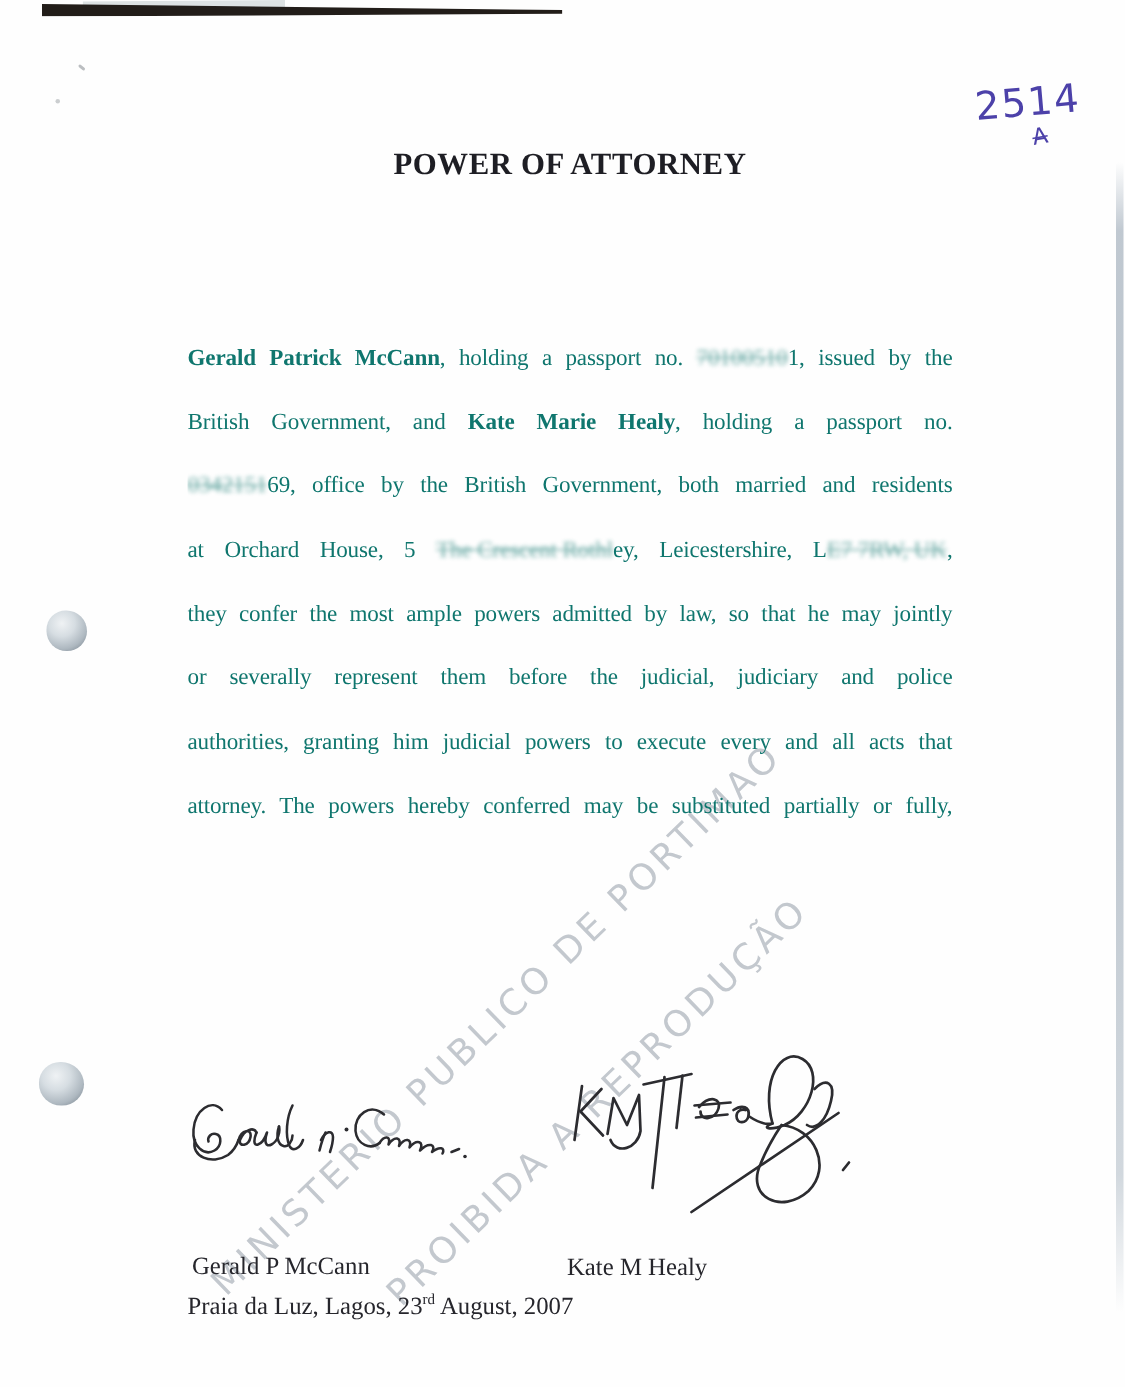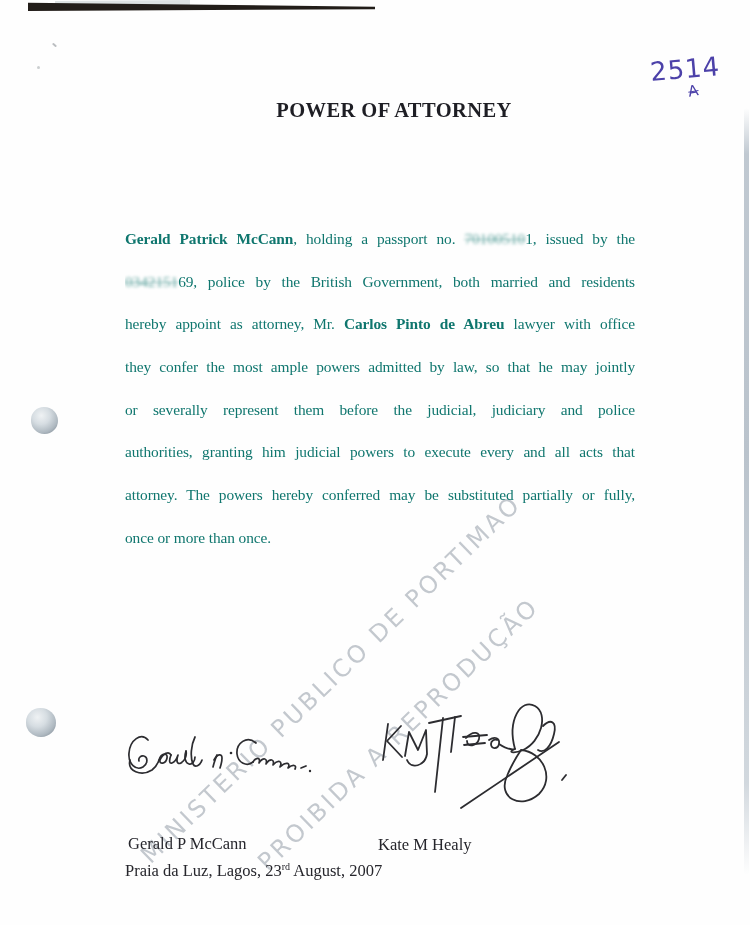--- a/index.html
+++ b/index.html
@@ -27,21 +27,21 @@
   .hp1 { left:31px; top:407px; width:27px; height:27px; }
   .hp2 { left:26px; top:708px; width:30px; height:29px; }
 
   
   .annotation { position:absolute; left:650px; top:54px; z-index:3;
     font-family:"DejaVu Sans", sans-serif; color:#4c41a9; }
   .annotation .num { display:block; font-size:26px; letter-spacing:1px; transform:rotate(-5deg); }
   .annotation .ltr { display:block; margin-left:38px; margin-top:-4px; font-size:15px;
     transform:rotate(-10deg); text-decoration:line-through; }
 
-  .title { position:absolute; left:139px; top:99px; width:510px; z-index:2;
+  .title { position:absolute; left:125px; top:99px; width:510px; z-index:2;
     text-align:center; font-size:20.5px; font-weight:700; letter-spacing:0.4px; color:#1e1e24; }
 
   
   .wm { position:absolute; white-space:nowrap; z-index:1;
     font-family:"DejaVu Sans", sans-serif; font-size:24px; letter-spacing:3px;
     color:rgba(146,154,165,0.55); transform-origin:0 50%; transform:rotate(-44deg); }
   .wm1 { left:145px; top:845px; }
   .wm2 { left:262px; top:852px; }
 
   
@@ -82,27 +82,27 @@
     <span class="ltr">A</span>
   </div>
 
   <div class="title">POWER OF ATTORNEY</div>
 
   <div class="wm wm1">MINISTERIO PUBLICO DE PORTIMAO</div>
   <div class="wm wm2">PROIBIDA A REPRODUÇÃO</div>
 
   <div class="bodytext">
       <div class="bline just"><span class="b">Gerald Patrick McCann</span><span>, holding a passport no. </span><span class="redacted">70100510</span><span>1, issued by the</span></div>
-      <div class="bline just"><span class="redacted">0342151</span><span>69, police by the British Government, both married and residents</span></div>
-      <div class="bline just"><span>hereby appoint as attorney, Mr. </span><span class="b">Carlos Pinto de Abreu</span><span> lawyer with office</span></div>
+      <div class="bline just"><span>British Government, and </span><span class="b">Kate Marie Healy</span><span>, holding a passport no.</span></div>
+      <div class="bline just"><span class="redacted">0342151</span><span>69, office by the British Government, both married and residents</span></div>
+      <div class="bline just"><span>at Orchard House, 5 </span><span class="redacted">The Crescent Rothl</span><span>ey, Leicestershire, L</span><span class="redacted">E7 7RW, UK</span><span>,</span></div>
       <div class="bline just"><span>they confer the most ample powers admitted by law, so that he may jointly</span></div>
       <div class="bline just"><span>or severally represent them before the judicial, judiciary and police</span></div>
       <div class="bline just"><span>authorities, granting him judicial powers to execute every and all acts that</span></div>
       <div class="bline just"><span>attorney. The powers hereby conferred may be substituted partially or fully,</span></div>
-      <div class="bline"><span>once or more than once.</span></div>
     </div>
 
   <div class="sig" style="left:125px; top:727px;">
     <svg width="188" height="60" viewBox="0 0 188 60" fill="none" stroke="#2c2c30" stroke-width="1.7" stroke-linecap="round" stroke-linejoin="round">
       <path d="M23,13 C16,5 5,13 4,26 C3,37 11,44 18,40 C23,37 23,30 19,29 C16,28 13,31 14,34"></path>
       <path d="M5,33 C2,44 16,50 27,43 C31,40 33,36 34,33"></path>
       <path d="M34,33 C36,26 43,25 42,31 C41,37 34,38 35,33 C38,26 44,24 46,28"></path>
       <path d="M46,28 C44,33 44,37 47,36 C50,35 52,31 53,28 C51,34 52,38 56,36 C60,34 62,28 61,24"></path>
       <path d="M61,24 C59,30 60,36 64,37 C67,38 70,34 70,30"></path>
       <path d="M70,10 C66,18 65,30 68,37 C70,41 75,39 77,33"></path>

